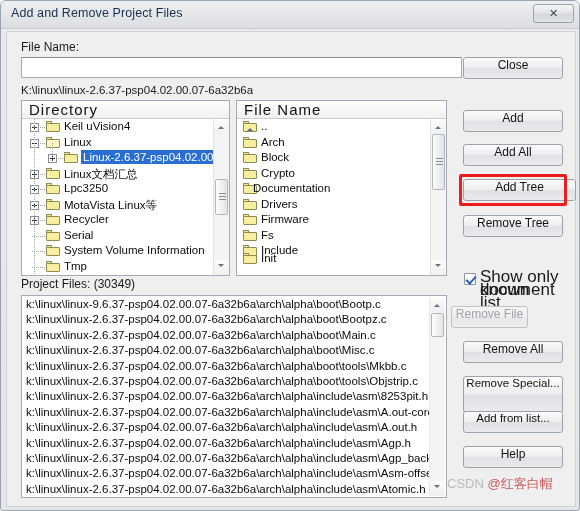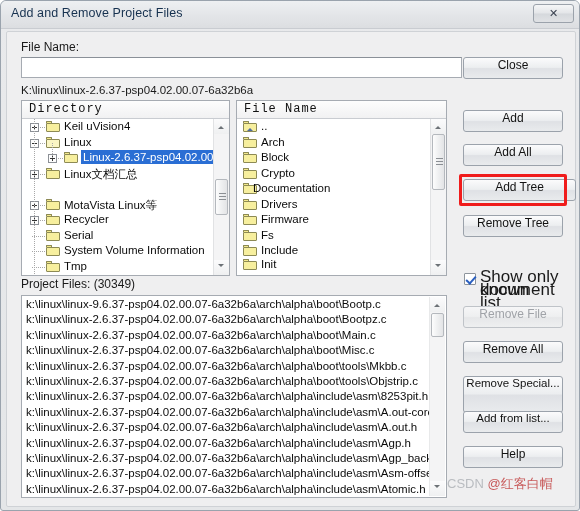--- a/index.html
+++ b/index.html
@@ -76,22 +76,22 @@
   .panel{
     position:absolute;box-sizing:border-box;
     background:#ffffff;
     border:1px solid #a6abb2;
     overflow:hidden;
   }
   .panel-header{
     position:absolute;left:0;top:0;right:0;height:17px;
     background:linear-gradient(to bottom,#fdfdfd 0%,#f1f1f2 100%);
     border-bottom:1px solid #c9ccd1;
-    font-family:Liberation Mono, monospace;
-    font-size:12px;color:#111;
+    font-family:Liberation Sans, sans-serif;
+    font-size:15px;color:#111;
     padding-left:7px;line-height:17px;
     letter-spacing:1px;
     white-space:nowrap;
   }
   .panel-body{
     position:absolute;left:0;top:18px;right:15px;bottom:0;
     overflow:hidden;
   }
 
   .row{position:relative;height:15.5px;white-space:nowrap;font-size:11.5px;color:#0b0b0b;}
@@ -235,20 +235,29 @@
           </div>
           <div class="row" style="top: 46.5px; position: absolute; left: 0px; right: 0px;">
             <div class="dline" style="left: 10px; width: 13px;"></div>
             <div class="exp plus" style="left: 8px;"></div>
             <div class="folder" style="left: 24px;">
               <div class="tab"></div>
               <div class="bd"></div>
             </div>
             <div class="rtext" style="left: 42px;">Linux文档汇总</div>
           </div>
+          <div class="row" style="top: 62px; position: absolute; left: 0px; right: 0px;">
+            <div class="dline" style="left: 10px; width: 13px;"></div>
+            <div class="exp plus" style="left: 8px;"></div>
+            <div class="folder" style="left: 24px;">
+              <div class="tab"></div>
+              <div class="bd"></div>
+            </div>
+            <div class="rtext" style="left: 42px;">Lpc3250</div>
+          </div>
           <div class="row" style="top: 77.5px; position: absolute; left: 0px; right: 0px;">
             <div class="dline" style="left: 10px; width: 13px;"></div>
             <div class="exp plus" style="left: 8px;"></div>
             <div class="folder" style="left: 24px;">
               <div class="tab"></div>
               <div class="bd"></div>
             </div>
             <div class="rtext" style="left: 42px;">MotaVista Linux等</div>
           </div>
           <div class="row" style="top: 93px; position: absolute; left: 0px; right: 0px;">
@@ -360,21 +369,21 @@
             </div>
             <div class="rtext" style="left: 24px;">Include</div>
           </div>
           <div class="row" style="position: absolute; top: 108.5px; left: 0px; right: 0px;">
             <div class="folder" style="left: 6px;">
               <div class="tab"></div>
               <div class="bd"></div>
             </div>
             <div class="rtext" style="left: 24px;">Fs</div>
           </div>
-          <div class="row" style="position: absolute; top: 138px; left: 0px; right: 0px;">
+          <div class="row" style="position: absolute; top: 132px; left: 0px; right: 0px;">
             <div class="folder" style="left: 6px;">
               <div class="tab"></div>
               <div class="bd"></div>
             </div>
             <div class="rtext" style="left: 24px;">Init</div>
           </div>
           <div class="row" style="position: absolute; top: 155px; left: 0px; right: 0px;"></div>
         </div>
       <div class="sbar">
         <div class="sb-arrow up">
@@ -431,21 +440,21 @@
         <div class="sb-arrow up" style="top:0;">
             <i></i>
           </div>
         <div class="sb-thumb" style="top:16px;height:24px;"></div>
         <div class="sb-arrow down" style="bottom:0;">
             <i></i>
           </div>
       </div>
     </div>
 
-    <div class="btn disabled" style="left:456px;top:274px;width:100px;height:22px;">
+    <div class="btn disabled" style="left:444px;top:274px;width:77px;height:22px;">
       <span>Remove File</span>
     </div>
     <div class="btn" style="left:456px;top:309px;width:100px;height:22px;">
       <span>Remove All</span>
     </div>
     <div class="btn" style="left:456px;top:344px;width:100px;height:37px;font-size:11.5px;">
       <span>Remove Special...</span>
     </div>
     <div class="btn" style="left:456px;top:379px;width:100px;height:22px;font-size:11.5px;">
       <span>Add from list...</span>

